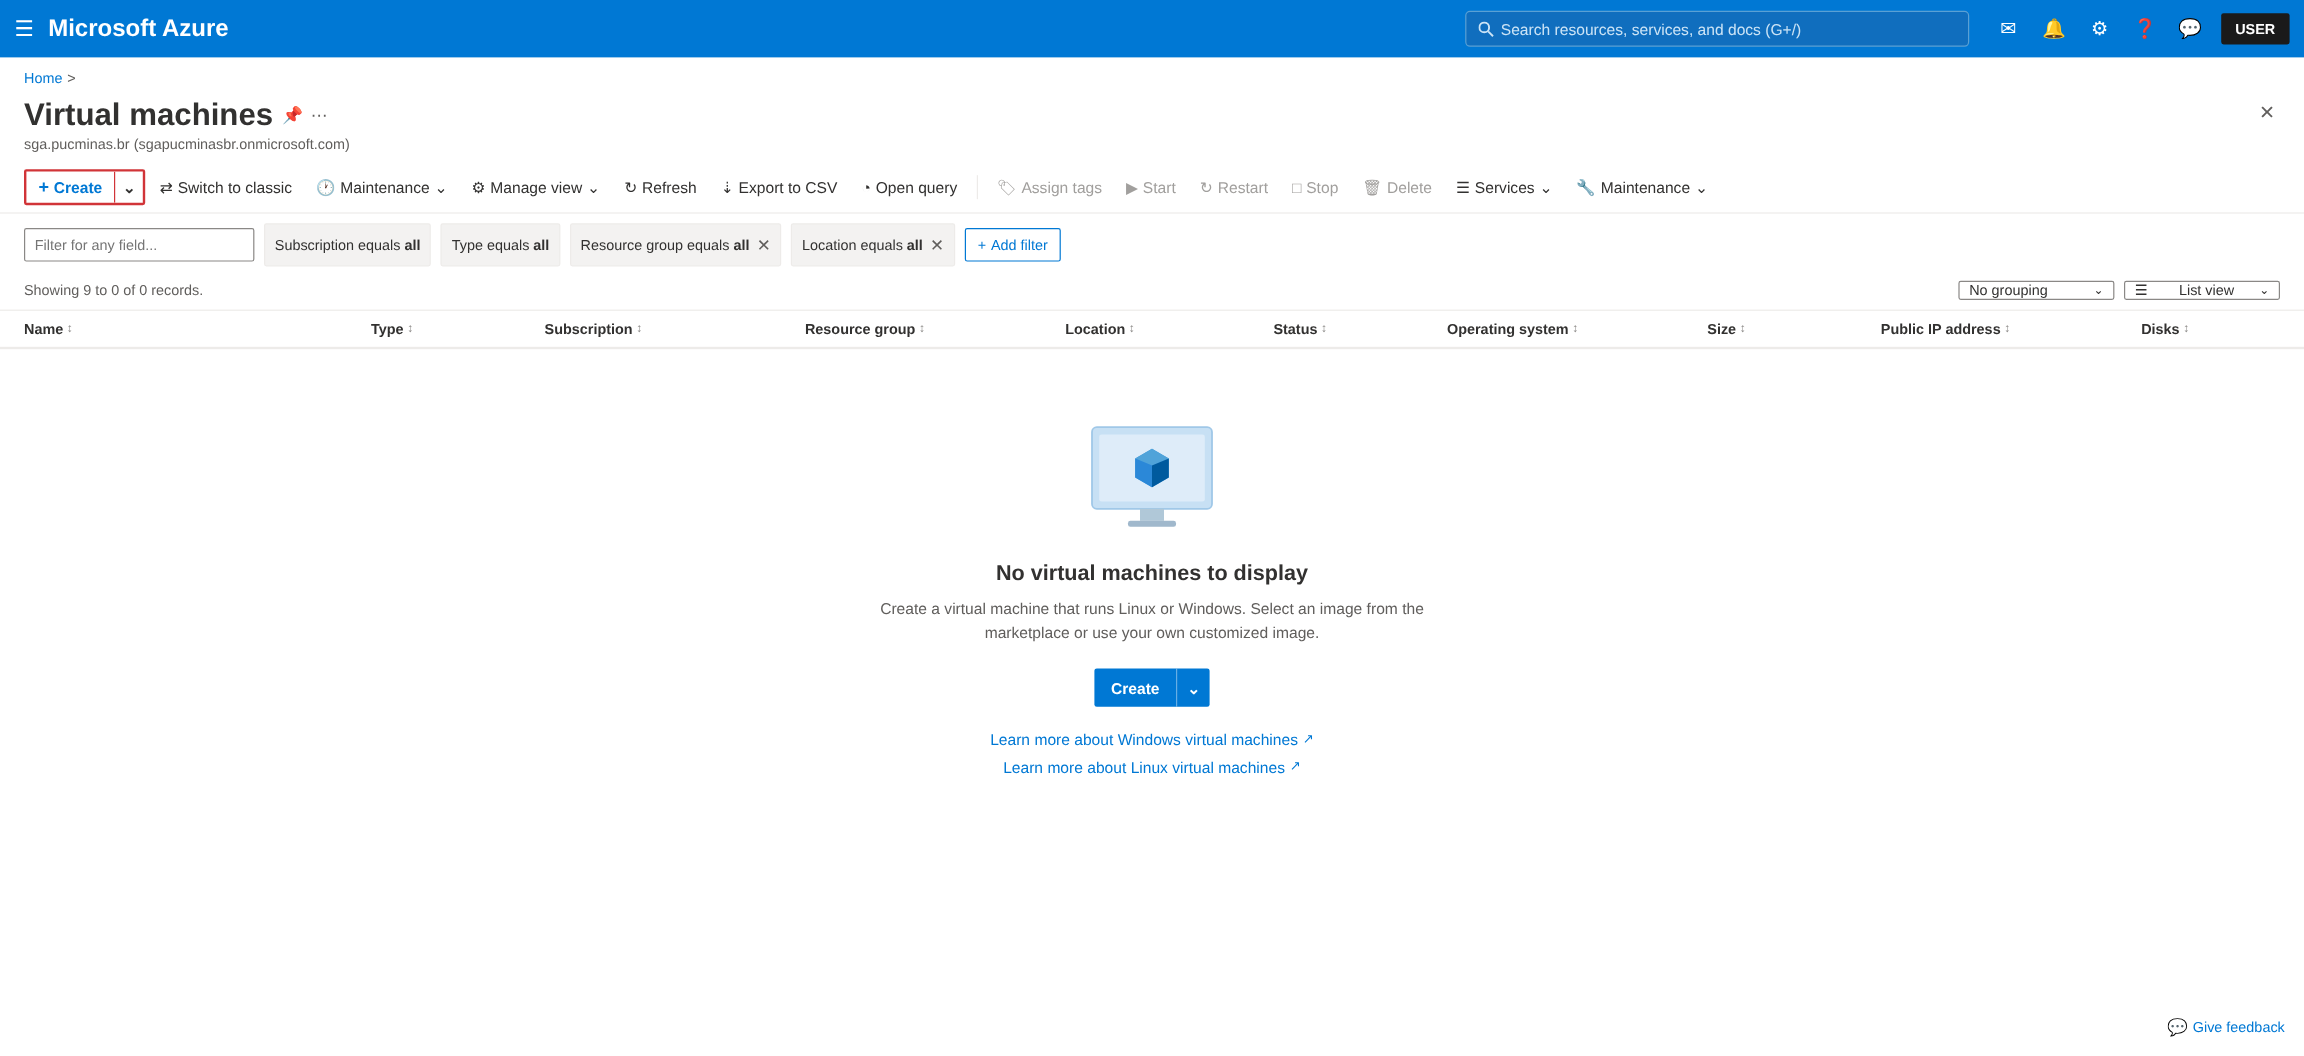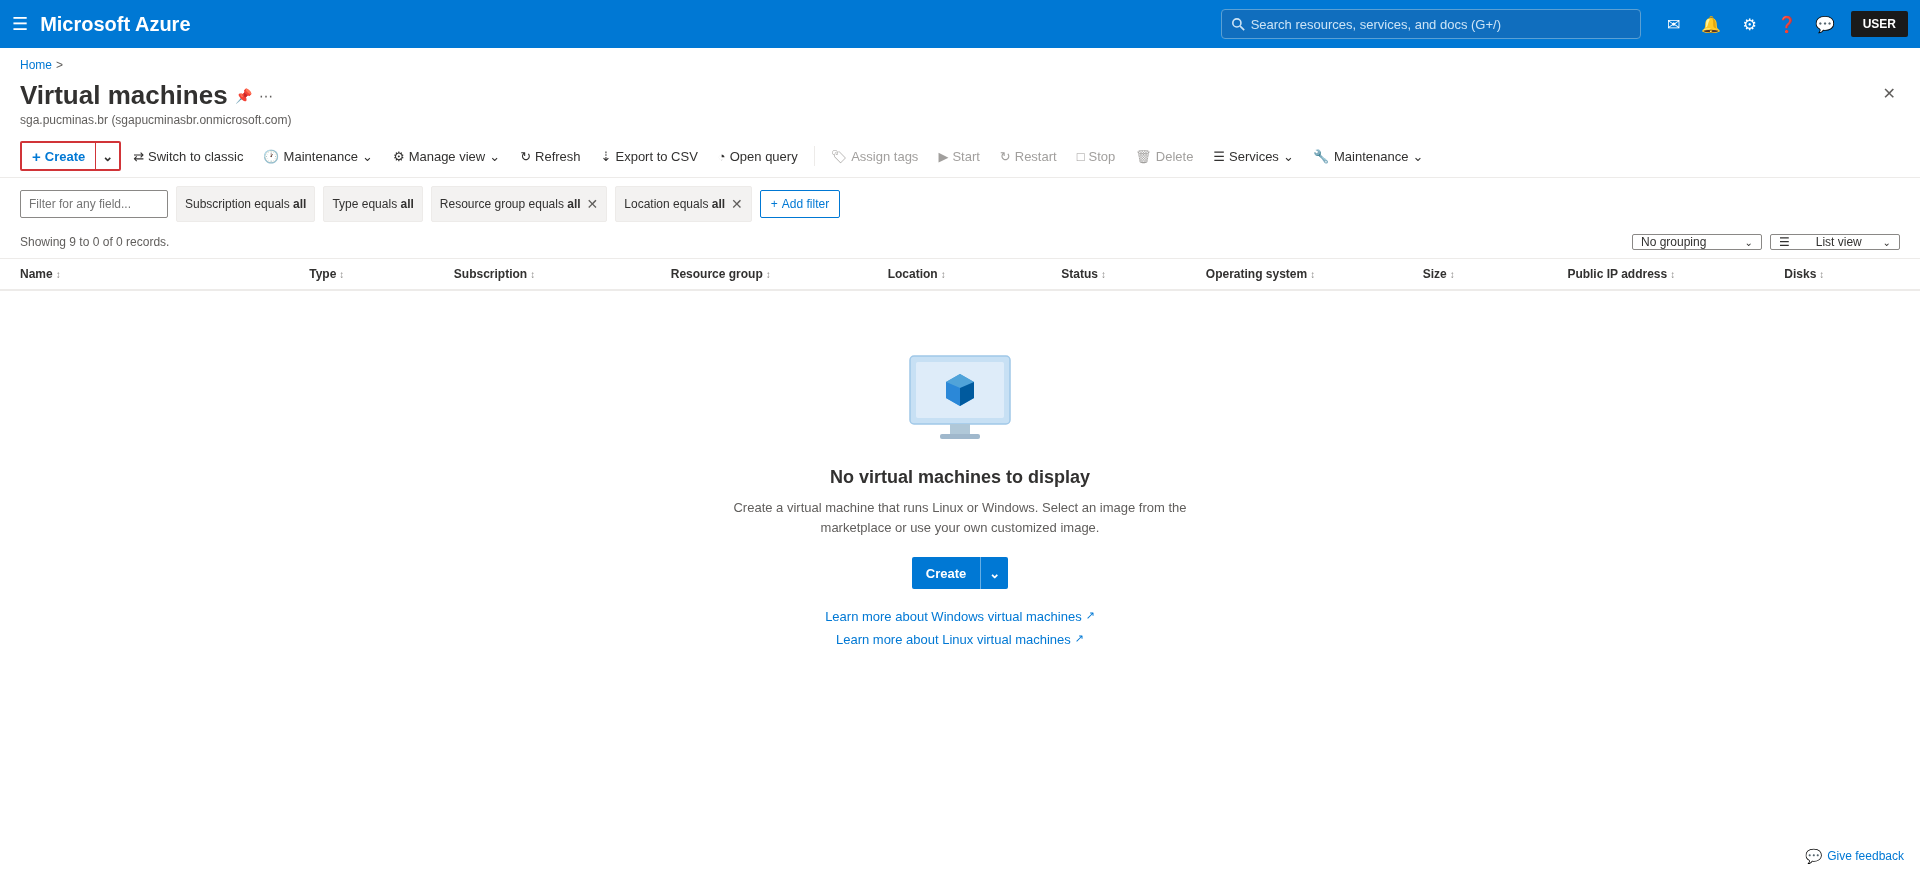--- a/index.html
+++ b/index.html
@@ -132,21 +132,21 @@
       gap: 8px;
       flex-wrap: wrap;
     }
     .filter-input {
       border: 1px solid #8a8886;
       border-radius: 2px;
       height: 28px;
       padding: 0 8px;
       font-size: 12px;
       color: #323130;
-      width: 148px;
+      width: 192px;
     }
     .filter-tag {
       display: flex; align-items: center; gap: 4px;
       background: #f3f2f1;
       border: 1px solid #edebe9;
       border-radius: 2px;
       height: 28px;
       padding: 17px 8px;
       font-size: 12px;
       color: #323130;

